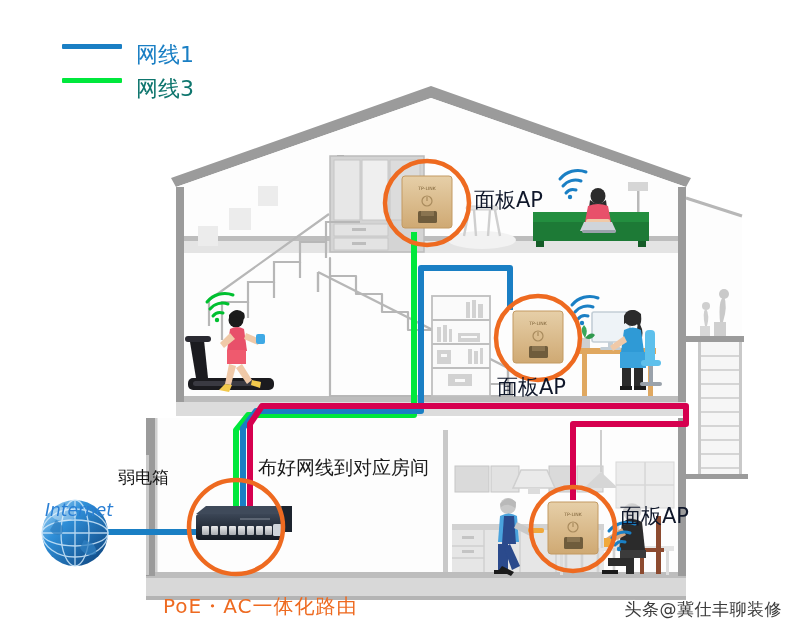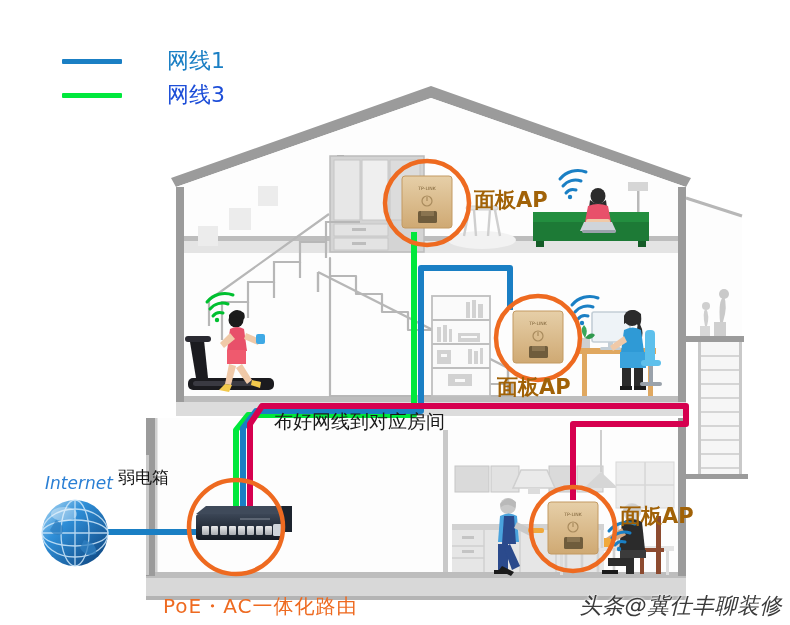--- a/index.html
+++ b/index.html
@@ -2,38 +2,38 @@
 <html><head>
 <meta charset="utf-8">
 <style>
   html,body{margin:0;padding:0;background:#fff;}
   body{width:790px;height:625px;position:relative;overflow:hidden;
        font-family:"DejaVu Sans","Liberation Sans",sans-serif;}
   .abs{position:absolute;}
 
   
   #legend{left:62px;top:44px;width:220px;}
-  .leg-row{display:flex;align-items:center;height:34px;gap:31px;}
+  .leg-row{display:flex;align-items:flex-start;height:34px;}
   .leg-line{width:60px;height:5px;border-radius:1px;}
   .leg-txt{margin-left:14px;font-size:22px;line-height:1;white-space:nowrap;}
 
   
   #house{left:0;top:0;width:790px;height:625px;}
 
   
   .lbl{white-space:nowrap;line-height:1;}
-  .lbl-ap{font-size:21px;color:#a16207;font-weight:700;}
+  .lbl-ap{font-size:21px;color:#0f172a;font-weight:400;}
   .lbl-room{font-size:19px;color:#1a1a1a;}
   .lbl-box{font-size:17px;color:#111;}
   .lbl-inet{font-size:17px;color:#2a7fd4;font-style:italic;}
   .lbl-poe{font-size:20px;color:#ee6a20;letter-spacing:1px;}
 
   
-  #wm{right:8px;bottom:4px;font-size:22px;color:#3b3b3b;
-      text-shadow:0 0 2px #fff,0 0 3px #fff;letter-spacing:.5px;white-space:nowrap;font-style:italic;}
+  #wm{right:8px;bottom:4px;font-size:17px;color:#3b3b3b;
+      text-shadow:0 0 2px #fff,0 0 3px #fff;letter-spacing:.5px;white-space:nowrap;}
 </style>
 </head>
 <body>
 
 <svg id="house" class="abs" viewBox="0 0 790 625">
   <defs>
     <linearGradient id="gGlobe" x1="0" y1="0" x2="1" y2="1">
       <stop offset="0%" stop-color="#bfe3f8"></stop>
       <stop offset="35%" stop-color="#2f8fd8"></stop>
       <stop offset="100%" stop-color="#0b3f78"></stop>
@@ -452,31 +452,31 @@
   <circle cx="236" cy="527" r="47" fill="none" stroke="#ee6a20" stroke-width="4.5"></circle>
 </svg>
 
 <div id="legend" class="abs">
   <div class="leg-row">
     <span class="leg-line" style="background:#1a7fc4"></span>
     <span class="leg-txt" style="color:#1a7fc4">网线1</span>
   </div>
   <div class="leg-row">
     <span class="leg-line" style="background:#00e83c"></span>
-    <span class="leg-txt" style="color:#1d4ed8">网线3</span>
+    <span class="leg-txt" style="color:#0f766e">网线3</span>
   </div>
 </div>
 
 <div class="abs lbl lbl-ap" style="left:474px;top:190px;">面板AP</div>
 
 <div class="abs lbl lbl-ap" style="left:497px;top:377px;">面板AP</div>
 
 <div class="abs lbl lbl-ap" style="left:620px;top:506px;">面板AP</div>
 
-<div class="abs lbl lbl-room" style="left:258px;top:412px;margin-left:16px;">布好网线到对应房间</div>
+<div class="abs lbl lbl-room" style="left:258px;top:458px;">布好网线到对应房间</div>
 
 <div class="abs lbl lbl-box" style="left:118px;top:469px;">弱电箱</div>
 
-<div class="abs lbl lbl-inet" style="left:45px;top:475px;">Internet</div>
+<div class="abs lbl lbl-inet" style="left:45px;top:502px;">Internet</div>
 
 <div class="abs lbl lbl-poe" style="left:163px;top:596px;">PoE・AC一体化路由</div>
 
 <div id="wm" class="abs">头条@冀仕丰聊装修</div>
 
 </body></html>

